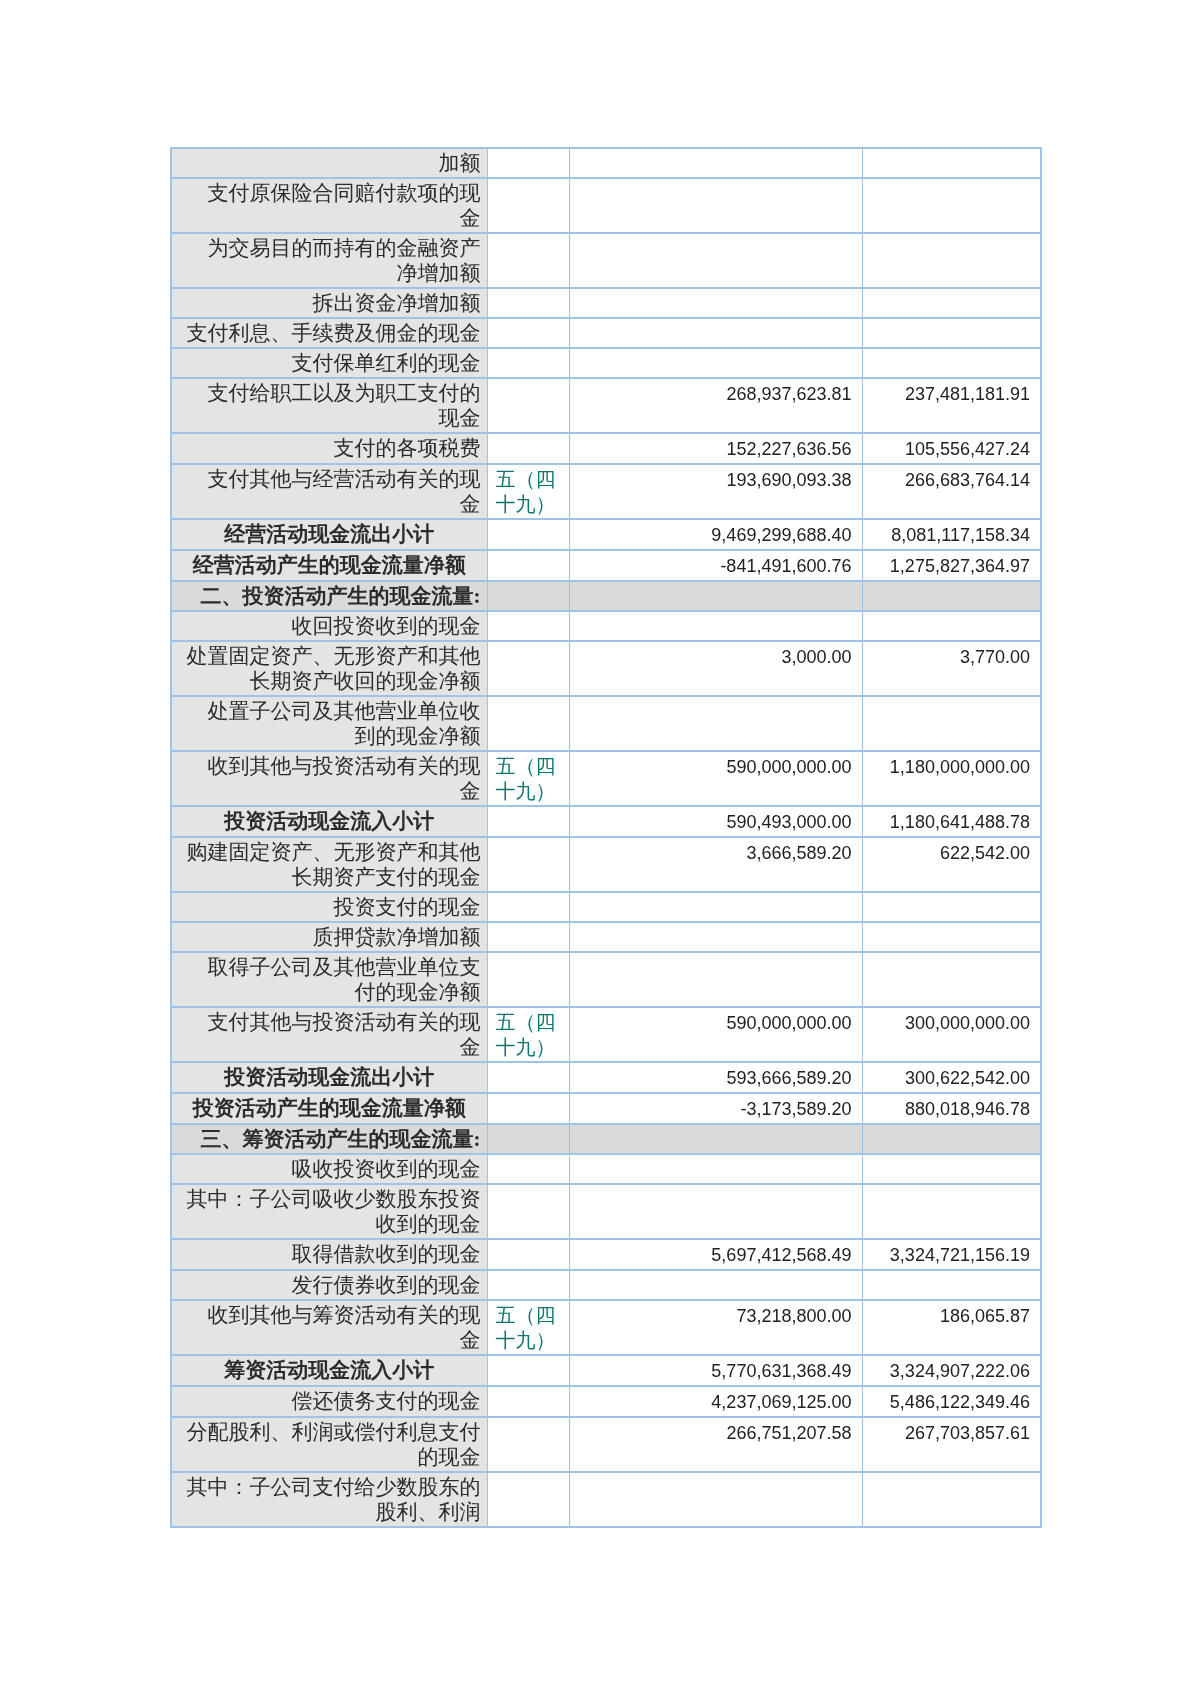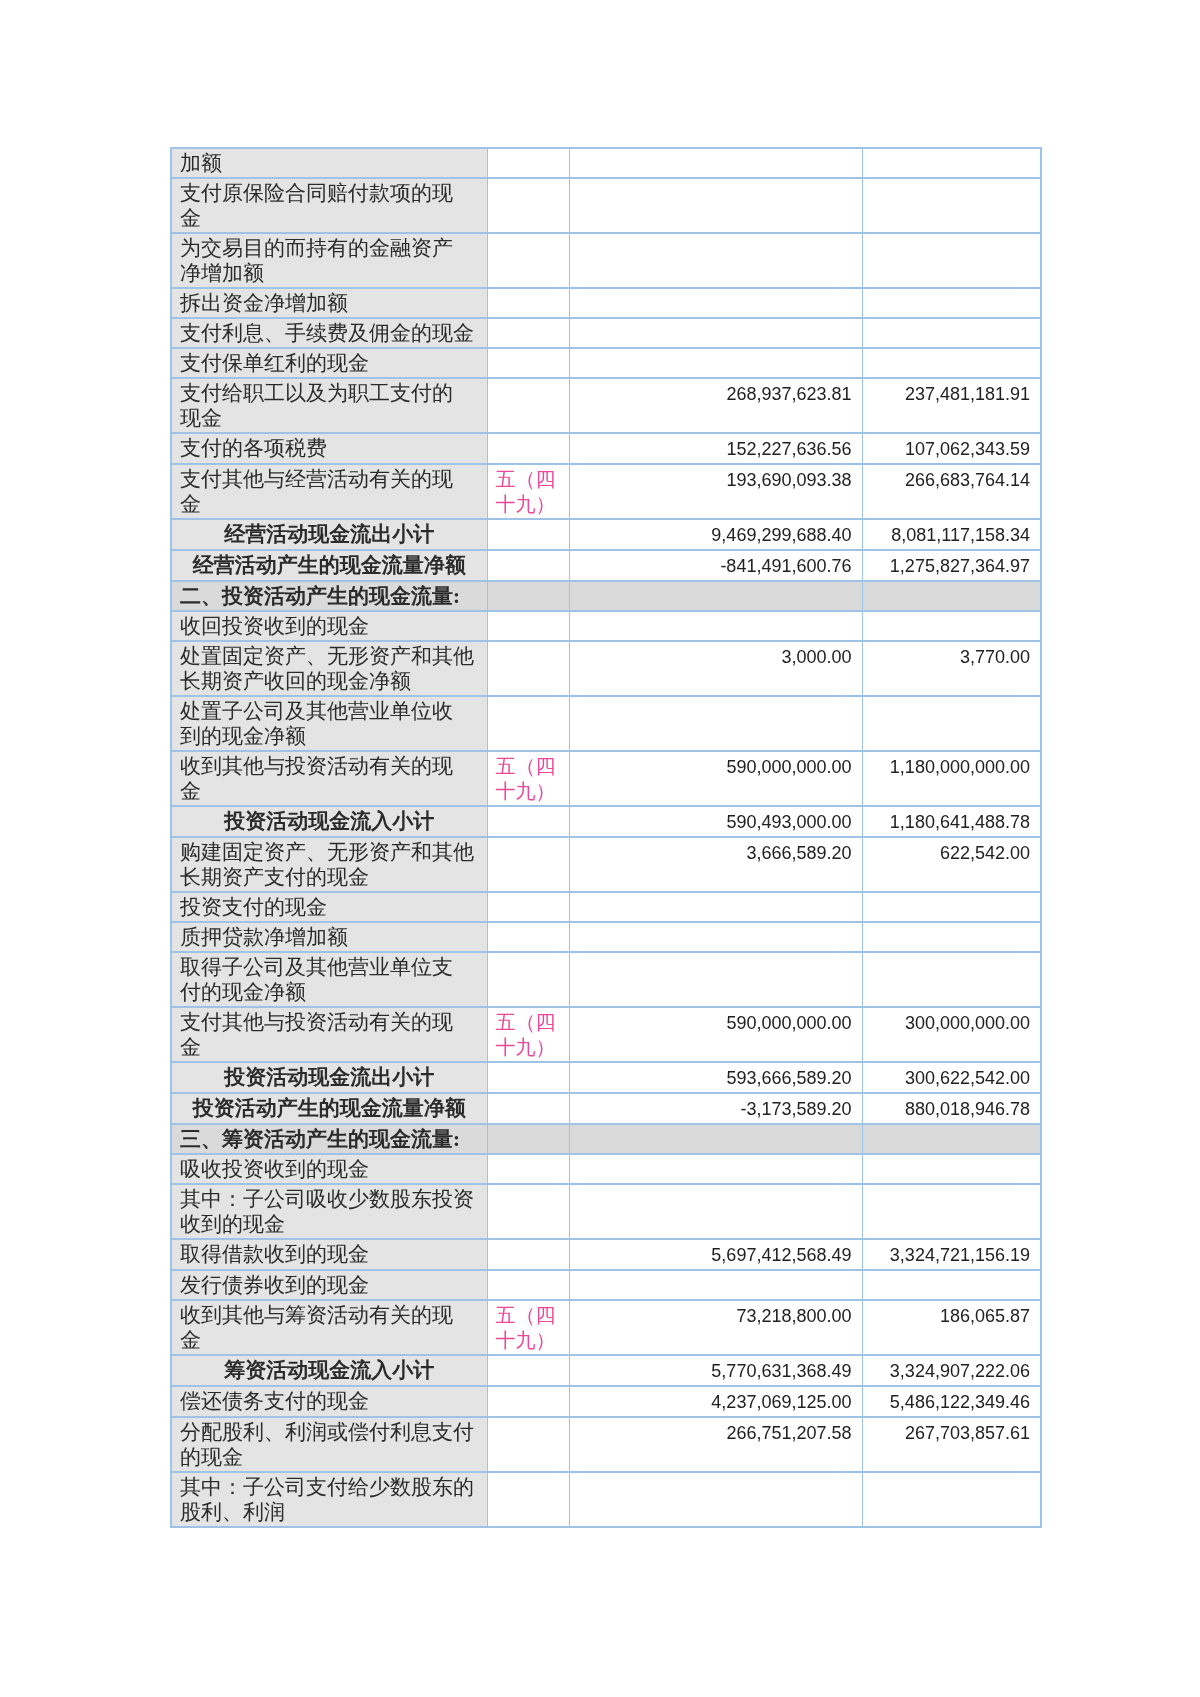--- a/index.html
+++ b/index.html
@@ -38,24 +38,24 @@
     vertical-align:top;
     overflow:hidden;
   }
   td.c-item{
     background:var(--label-bg);
     color:var(--label-text);
     font-size:21px;
     line-height:25px;
     padding:2px 6px 1px 8px;
     white-space:pre-wrap;
-    text-align:left;
+    text-align:right;
   }
   td.c-note{
-    color:#ec4899;
+    color:#0f766e;
     font-size:20px;
     line-height:25px;
     padding:2px 6px 1px 8px;
     white-space:pre-wrap;
     background:#ffffff;
   }
   td.c-num{
     font-family:"Liberation Sans", sans-serif;
     color:var(--num-text);
     font-size:18px;
@@ -133,21 +133,21 @@
           <td class="c-item">支付给职工以及为职工支付的
 现金</td>
           <td class="c-note"></td>
           <td class="c-num">268,937,623.81</td>
           <td class="c-num">237,481,181.91</td>
         </tr>
         <tr class="kind-item">
           <td class="c-item">支付的各项税费</td>
           <td class="c-note"></td>
           <td class="c-num">152,227,636.56</td>
-          <td class="c-num">107,062,343.59</td>
+          <td class="c-num">105,556,427.24</td>
         </tr>
         <tr class="kind-item">
           <td class="c-item">支付其他与经营活动有关的现
 金</td>
           <td class="c-note">五（四
 十九）</td>
           <td class="c-num">193,690,093.38</td>
           <td class="c-num">266,683,764.14</td>
         </tr>
         <tr class="kind-subtotal">

